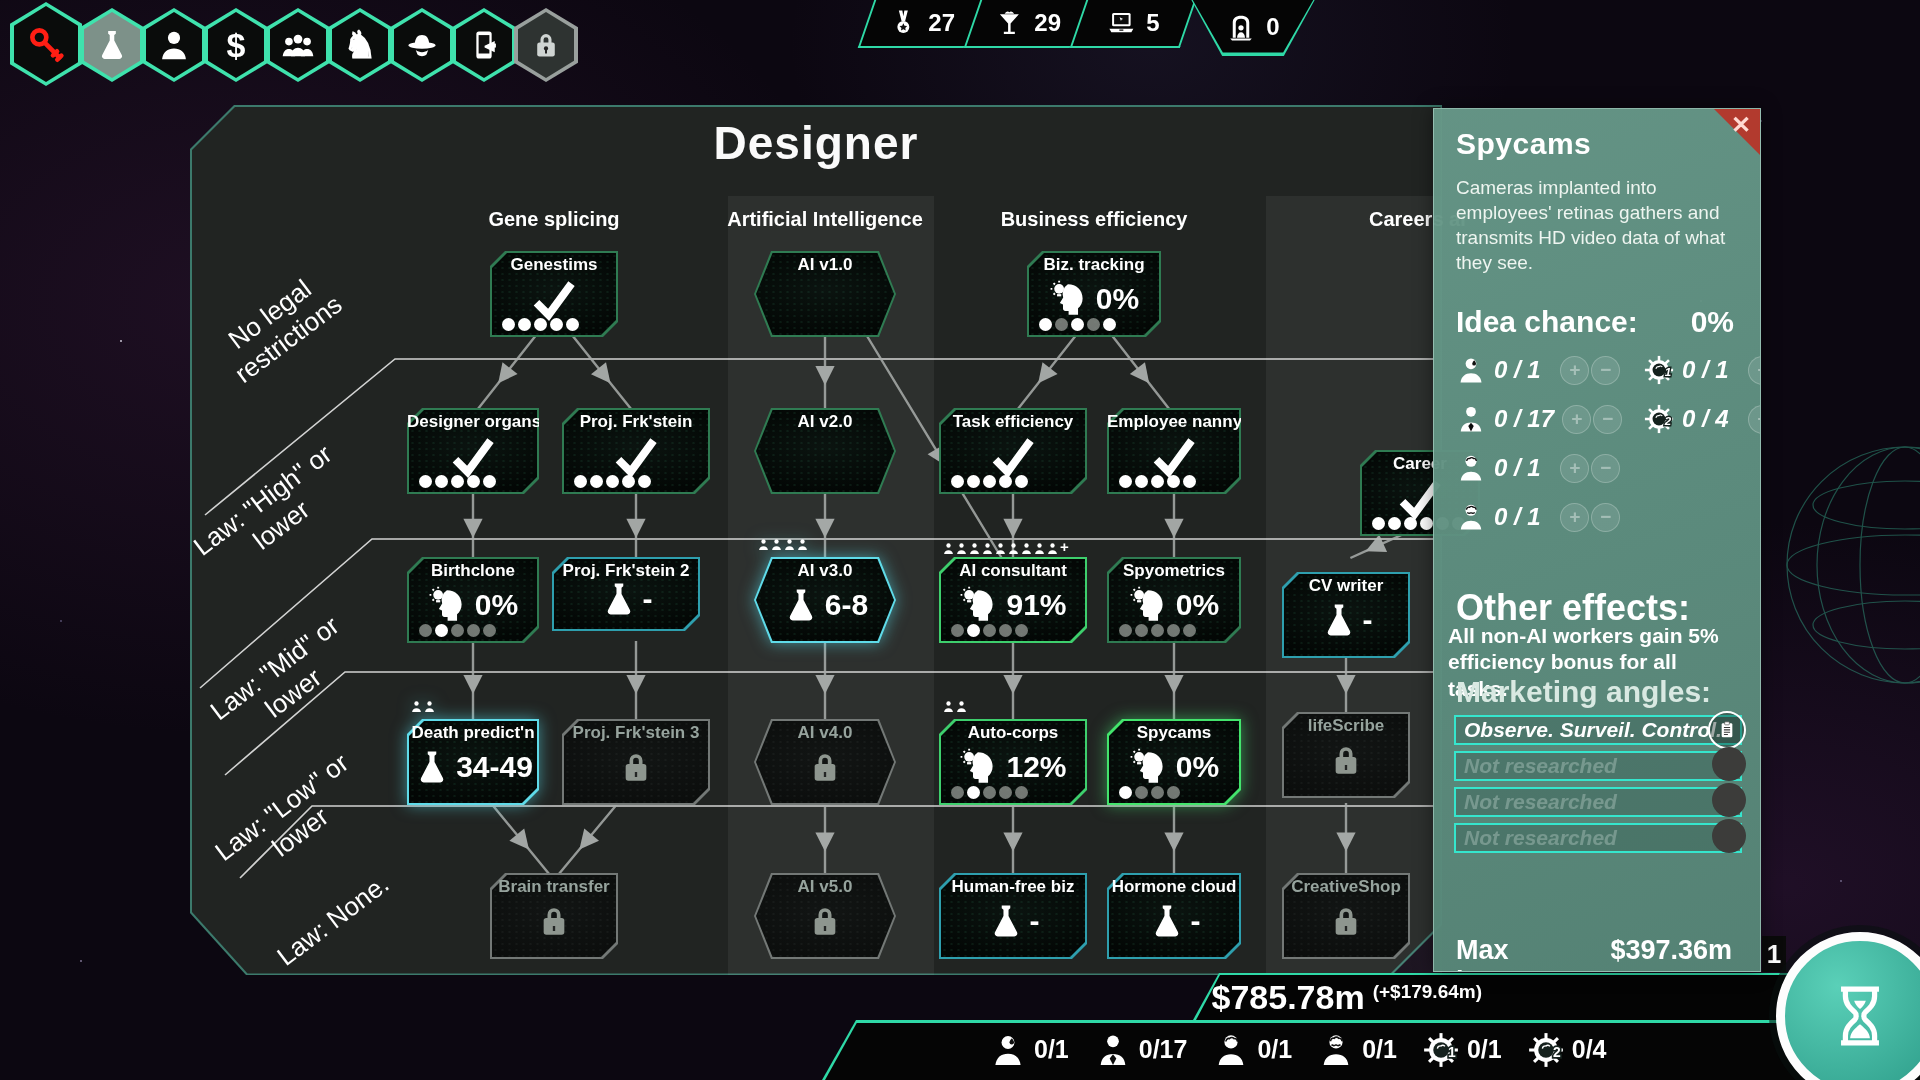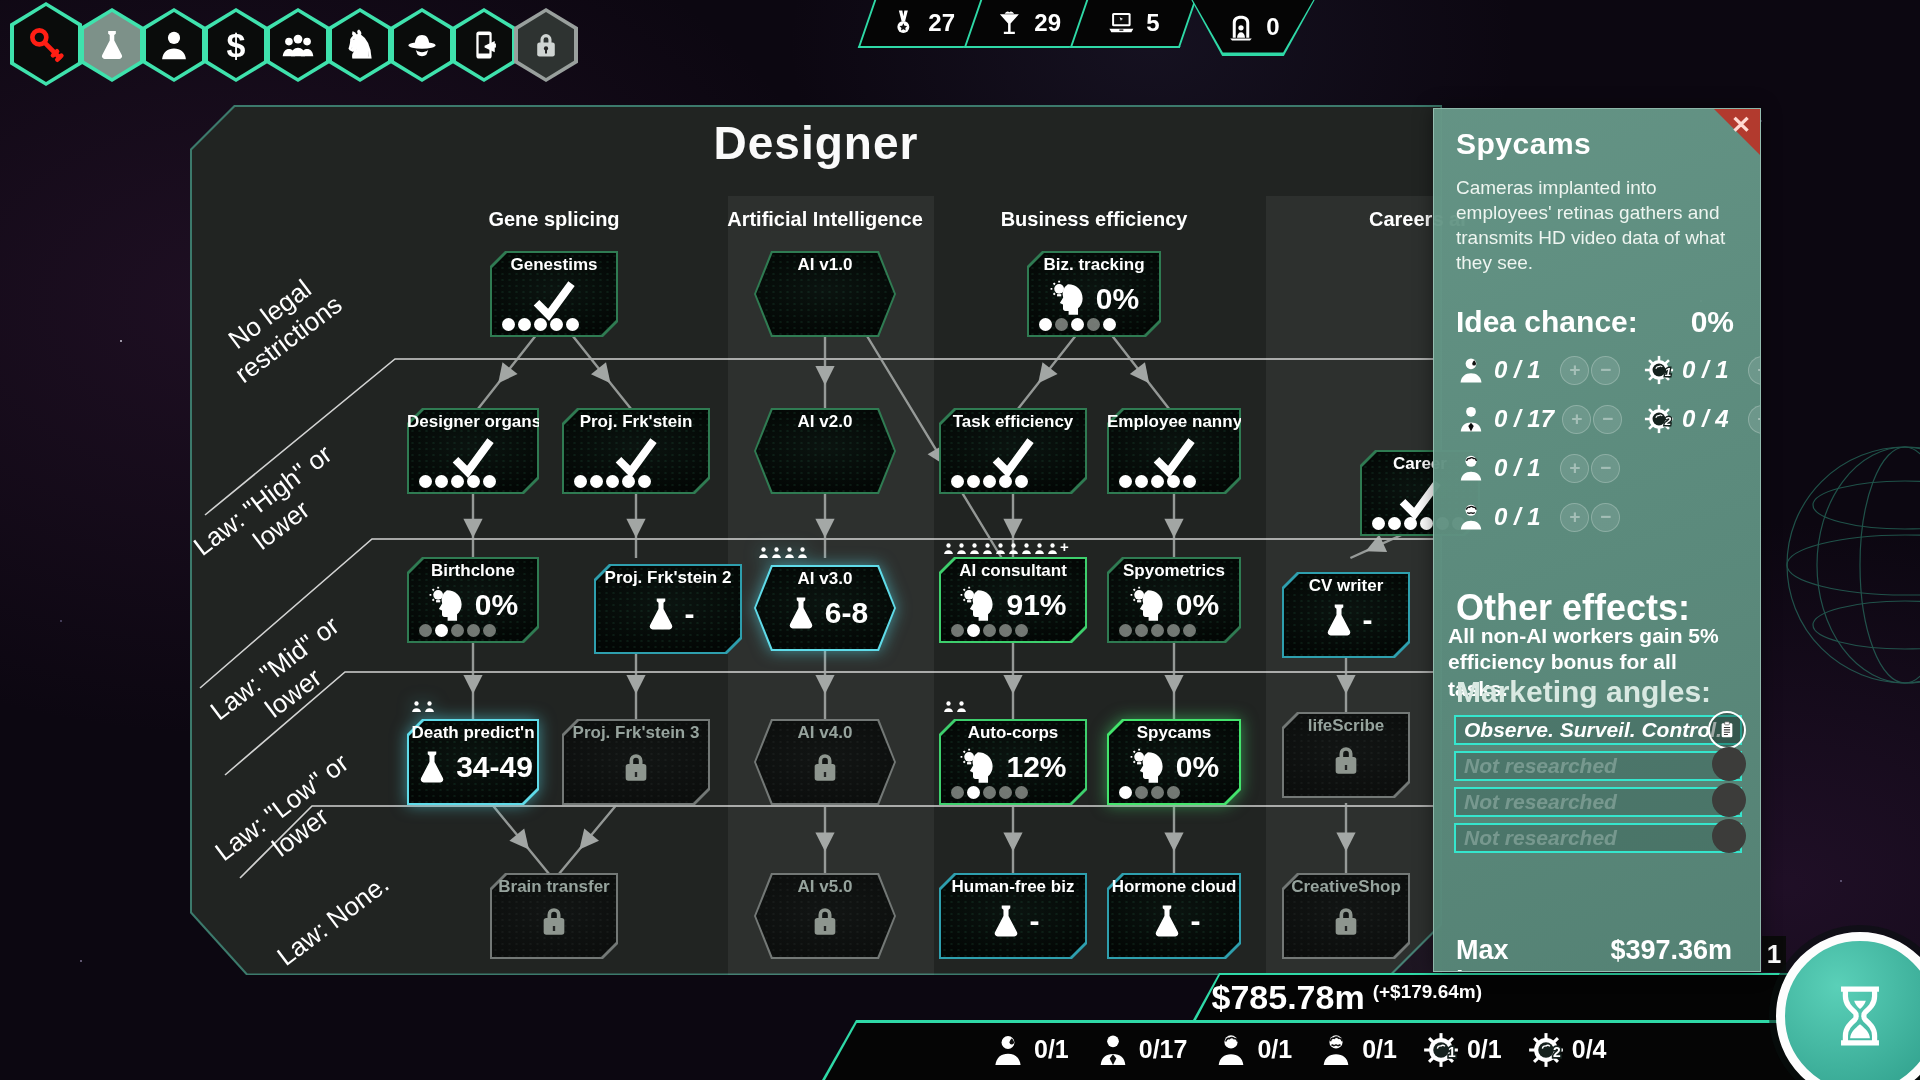--- a/index.html
+++ b/index.html
@@ -360,33 +360,33 @@
           <span class="node-val">0%</span>
         </div>
         <div class="dots">
           <span class="dot off"></span>
           <span class="dot on"></span>
           <span class="dot off"></span>
           <span class="dot off"></span>
           <span class="dot off"></span>
         </div>
       </div>
-      <div class="node" style="left: 594px; top: 557px; width: 148px; height: 90px; margin-top: 7px;">
+      <div class="node" style="left: 552px; top: 557px; width: 148px; height: 74px;">
         <div class="shape cutbox b-teal">
           <div class="shape-in cutbox"></div>
         </div>
         <div class="node-label">Proj. Frk'stein 2</div>
         <div class="node-mid">
           <svg width="38" height="38" viewBox="0 0 24 24">
             <path fill="#fff" d="M9.3 2.2h5.4V4l-1.1.9v4L18.9 19a1.9 1.9 0 0 1-1.7 2.8H6.8A1.9 1.9 0 0 1 5.1 19l5.3-10.1v-4L9.3 4z"></path>
           </svg>
           <span class="node-val">-</span>
         </div>
       </div>
-      <div class="node glow-cyan" style="left: 754px; top: 557px; width: 142px; height: 86px; margin-top: 8px;">
+      <div class="node glow-cyan" style="left: 754px; top: 557px; width: 142px; height: 86px;">
         <div class="workers">
           <svg width="13" height="13" viewBox="0 0 24 24">
             <g fill="#fff">
               <circle cx="12" cy="6.5" r="4"></circle>
               <path d="M3.8 22c.5-4.6 3.7-7 8.2-7s7.7 2.4 8.2 7z"></path>
             </g>
           </svg>
           <svg width="13" height="13" viewBox="0 0 24 24">
             <g fill="#fff">
               <circle cx="12" cy="6.5" r="4"></circle>

